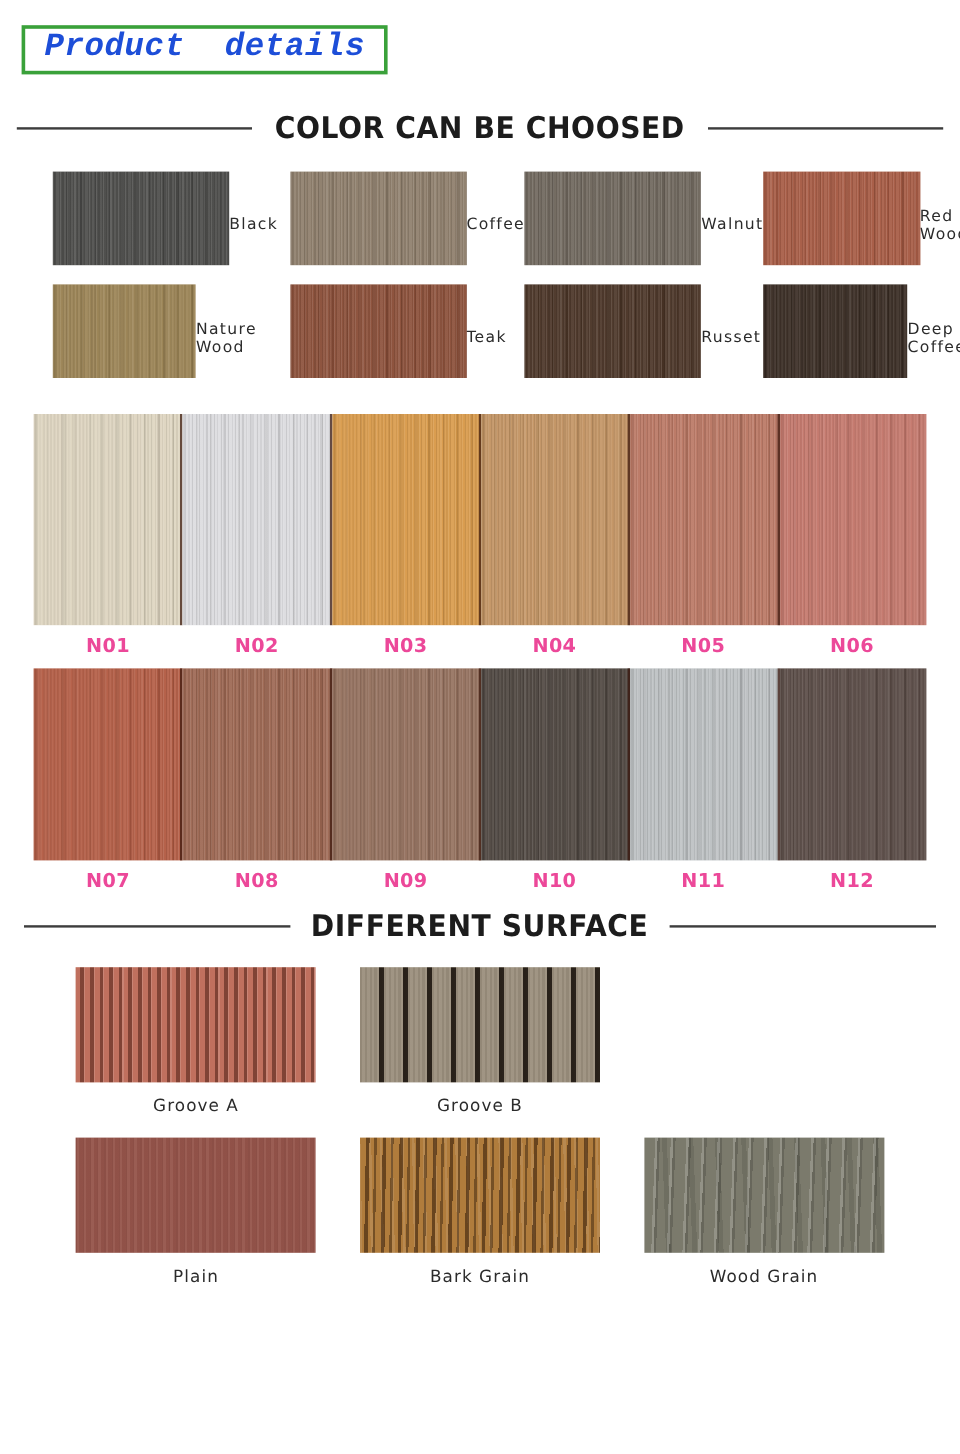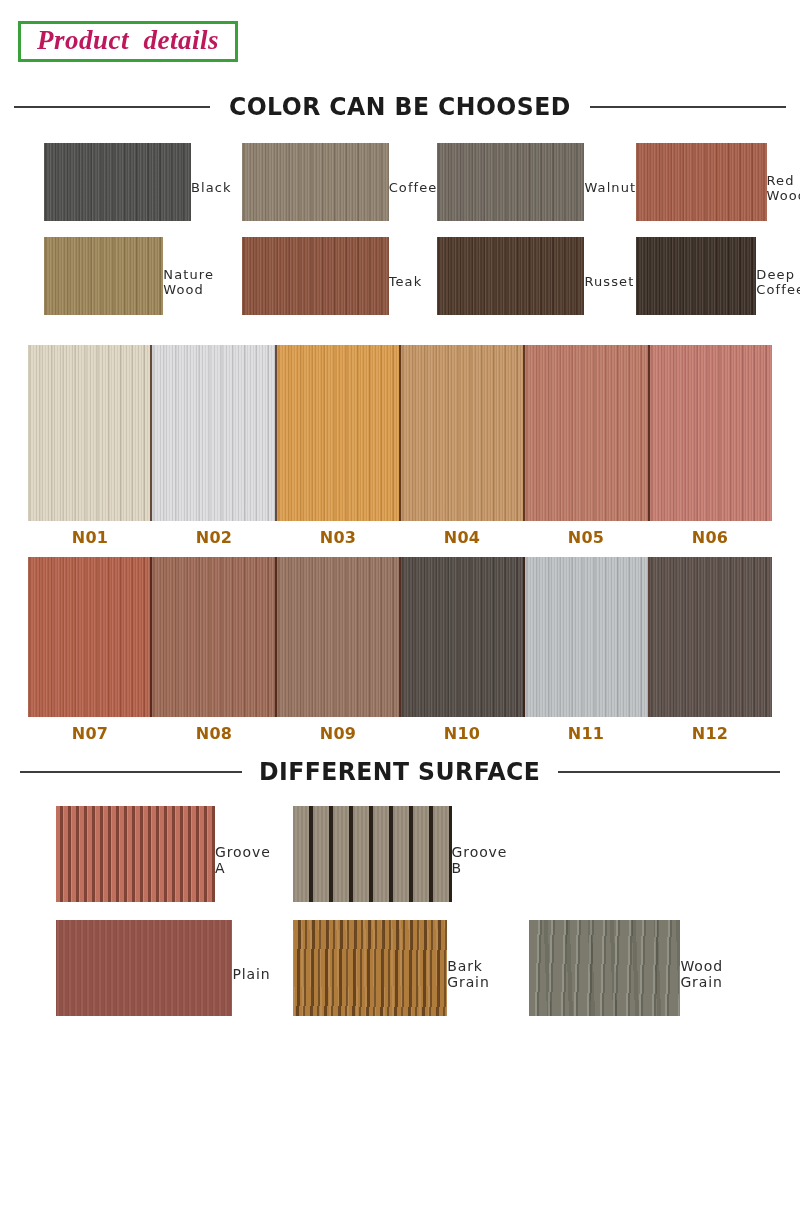--- a/index.html
+++ b/index.html
@@ -17,25 +17,25 @@
   .header-wrap {
     padding: 21px 0 0 18px;
   }
   .product-badge {
     display: inline-block;
     border: 3px solid #3aa13a;
     padding: 3px 16px 5px 16px;
     line-height: 1;
   }
   .product-badge-text {
-    font-family: Liberation Serif, serif;
+    font-family: Liberation Mono, monospace;
     font-style: italic;
     font-weight: bold;
     font-size: 27px;
-    color: #be185d;
+    color: #1d4ed8;
     letter-spacing: 0.5px;
     white-space: pre;
   }
 
   
   .section-head {
     display: flex;
     align-items: center;
     justify-content: center;
     gap: 8px;
@@ -137,36 +137,36 @@
     display: flex;
     width: 100%;
     margin-top: 7px;
   }
   .strip-label {
     flex: 1;
     text-align: center;
     font-family: "DejaVu Sans", sans-serif;
     font-weight: bold;
     font-size: 16px;
-    color: #a16207;
+    color: #ec4899;
     letter-spacing: 0.3px;
   }
 
   
   .surface-row {
     margin-top: 20px;
     padding: 0 56px;
     display: grid;
     grid-template-columns: repeat(3, 1fr);
     column-gap: 22px;
   }
   .surface-row.second { margin-top: 18px; }
   .surface-cell {
     display: flex;
-    flex-direction: row;
+    flex-direction: column;
     align-items: center;
   }
   .surface-chip {
     width: 100%;
     max-width: 200px;
     height: 96px;
     position: relative;
     overflow: hidden;
   }
   .surface-label {

